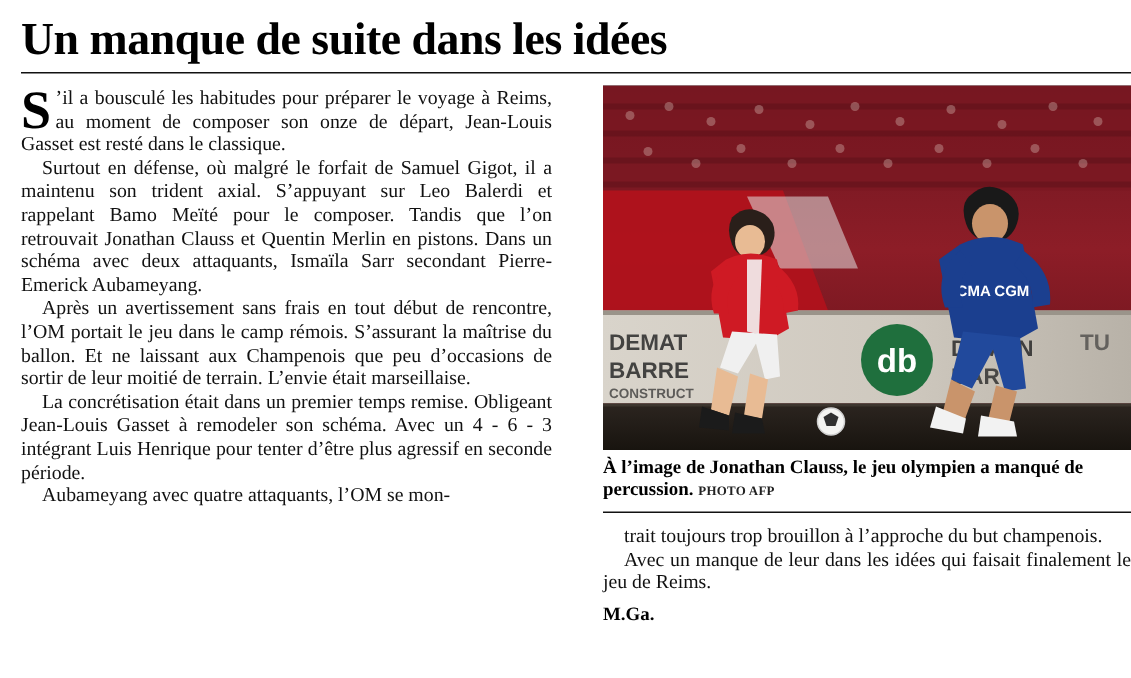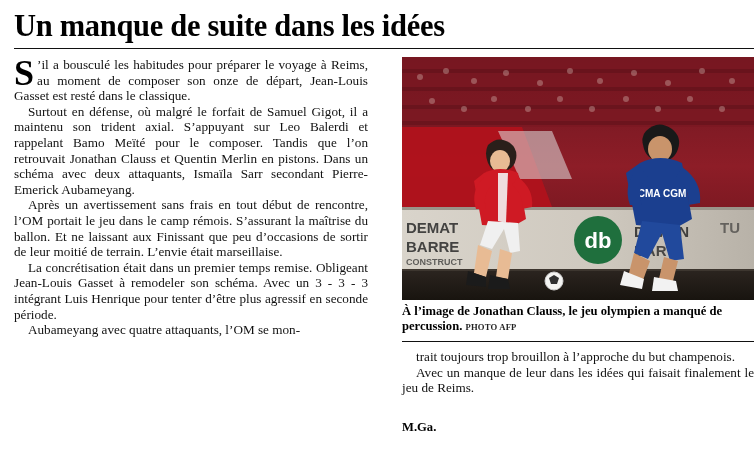--- a/index.html
+++ b/index.html
@@ -97,41 +97,41 @@
     font-size: 8.6px;
     font-weight: bold;
     letter-spacing: 0.2px;
     color: #222222;
   }
   .caption-rule {
     border-top: 1px solid #111111;
     margin: 6px 0 7px 0;
   }
   .byline {
-    margin-top: 24px;
+    margin-top: 6px;
     font-size: 12.6px;
     font-weight: bold;
     color: #000000;
   }
 </style>
 </head>
 <body>
 
 <div class="page">
 
   <h1 class="headline">Un manque de suite dans les idées</h1>
   <div class="rule"></div>
 
   <div class="content">
 
     <div class="col-left">
       <p class="first"><span class="dropcap">S</span><span>’il a bousculé les habitudes pour préparer le voyage à Reims, au moment de composer son onze de départ, Jean-Louis Gasset est resté dans le classique.</span></p>
       <p>Surtout en défense, où malgré le forfait de Samuel Gigot, il a maintenu son trident axial. S’appuyant sur Leo Balerdi et rappelant Bamo Meïté pour le composer. Tandis que l’on retrouvait Jonathan Clauss et Quentin Merlin en pistons. Dans un schéma avec deux attaquants, Ismaïla Sarr secondant Pierre-Emerick Aubameyang.</p>
-      <p>Après un avertissement sans frais en tout début de rencontre, l’OM portait le jeu dans le camp rémois. S’assurant la maîtrise du ballon. Et ne laissant aux Finissant que peu d’occasions de sortir de leur moitié de terrain. L’envie était marseillaise.</p>
-      <p>La concrétisation était dans un premier temps remise. Obligeant Jean-Louis Gasset à remodeler son schéma. Avec un 3 - 3 - 3 intégrant Luis Henrique pour tenter d’être plus agressif  en seconde période.</p>
+      <p>Après un avertissement sans frais en tout début de rencontre, l’OM portait le jeu dans le camp rémois. S’assurant la maîtrise du ballon. Et ne laissant aux Champenois que peu d’occasions de sortir de leur moitié de terrain. L’envie était marseillaise.</p>
+      <p>La concrétisation était dans un premier temps remise. Obligeant Jean-Louis Gasset à remodeler son schéma. Avec un 4 - 6 - 3 intégrant Luis Henrique pour tenter d’être plus agressif  en seconde période.</p>
       <p>Aubameyang avec quatre attaquants, l’OM se mon-</p>
     </div>
 
     <div class="col-right">
 
       <div class="photo">
         <svg width="352" height="243" viewBox="0 0 352 243" xmlns="http://www.w3.org/2000/svg">
           <defs>
             <linearGradient id="bgCrowd" x1="0" y1="0" x2="0" y2="1">
               <stop offset="0%" stop-color="#6b1620"></stop>

